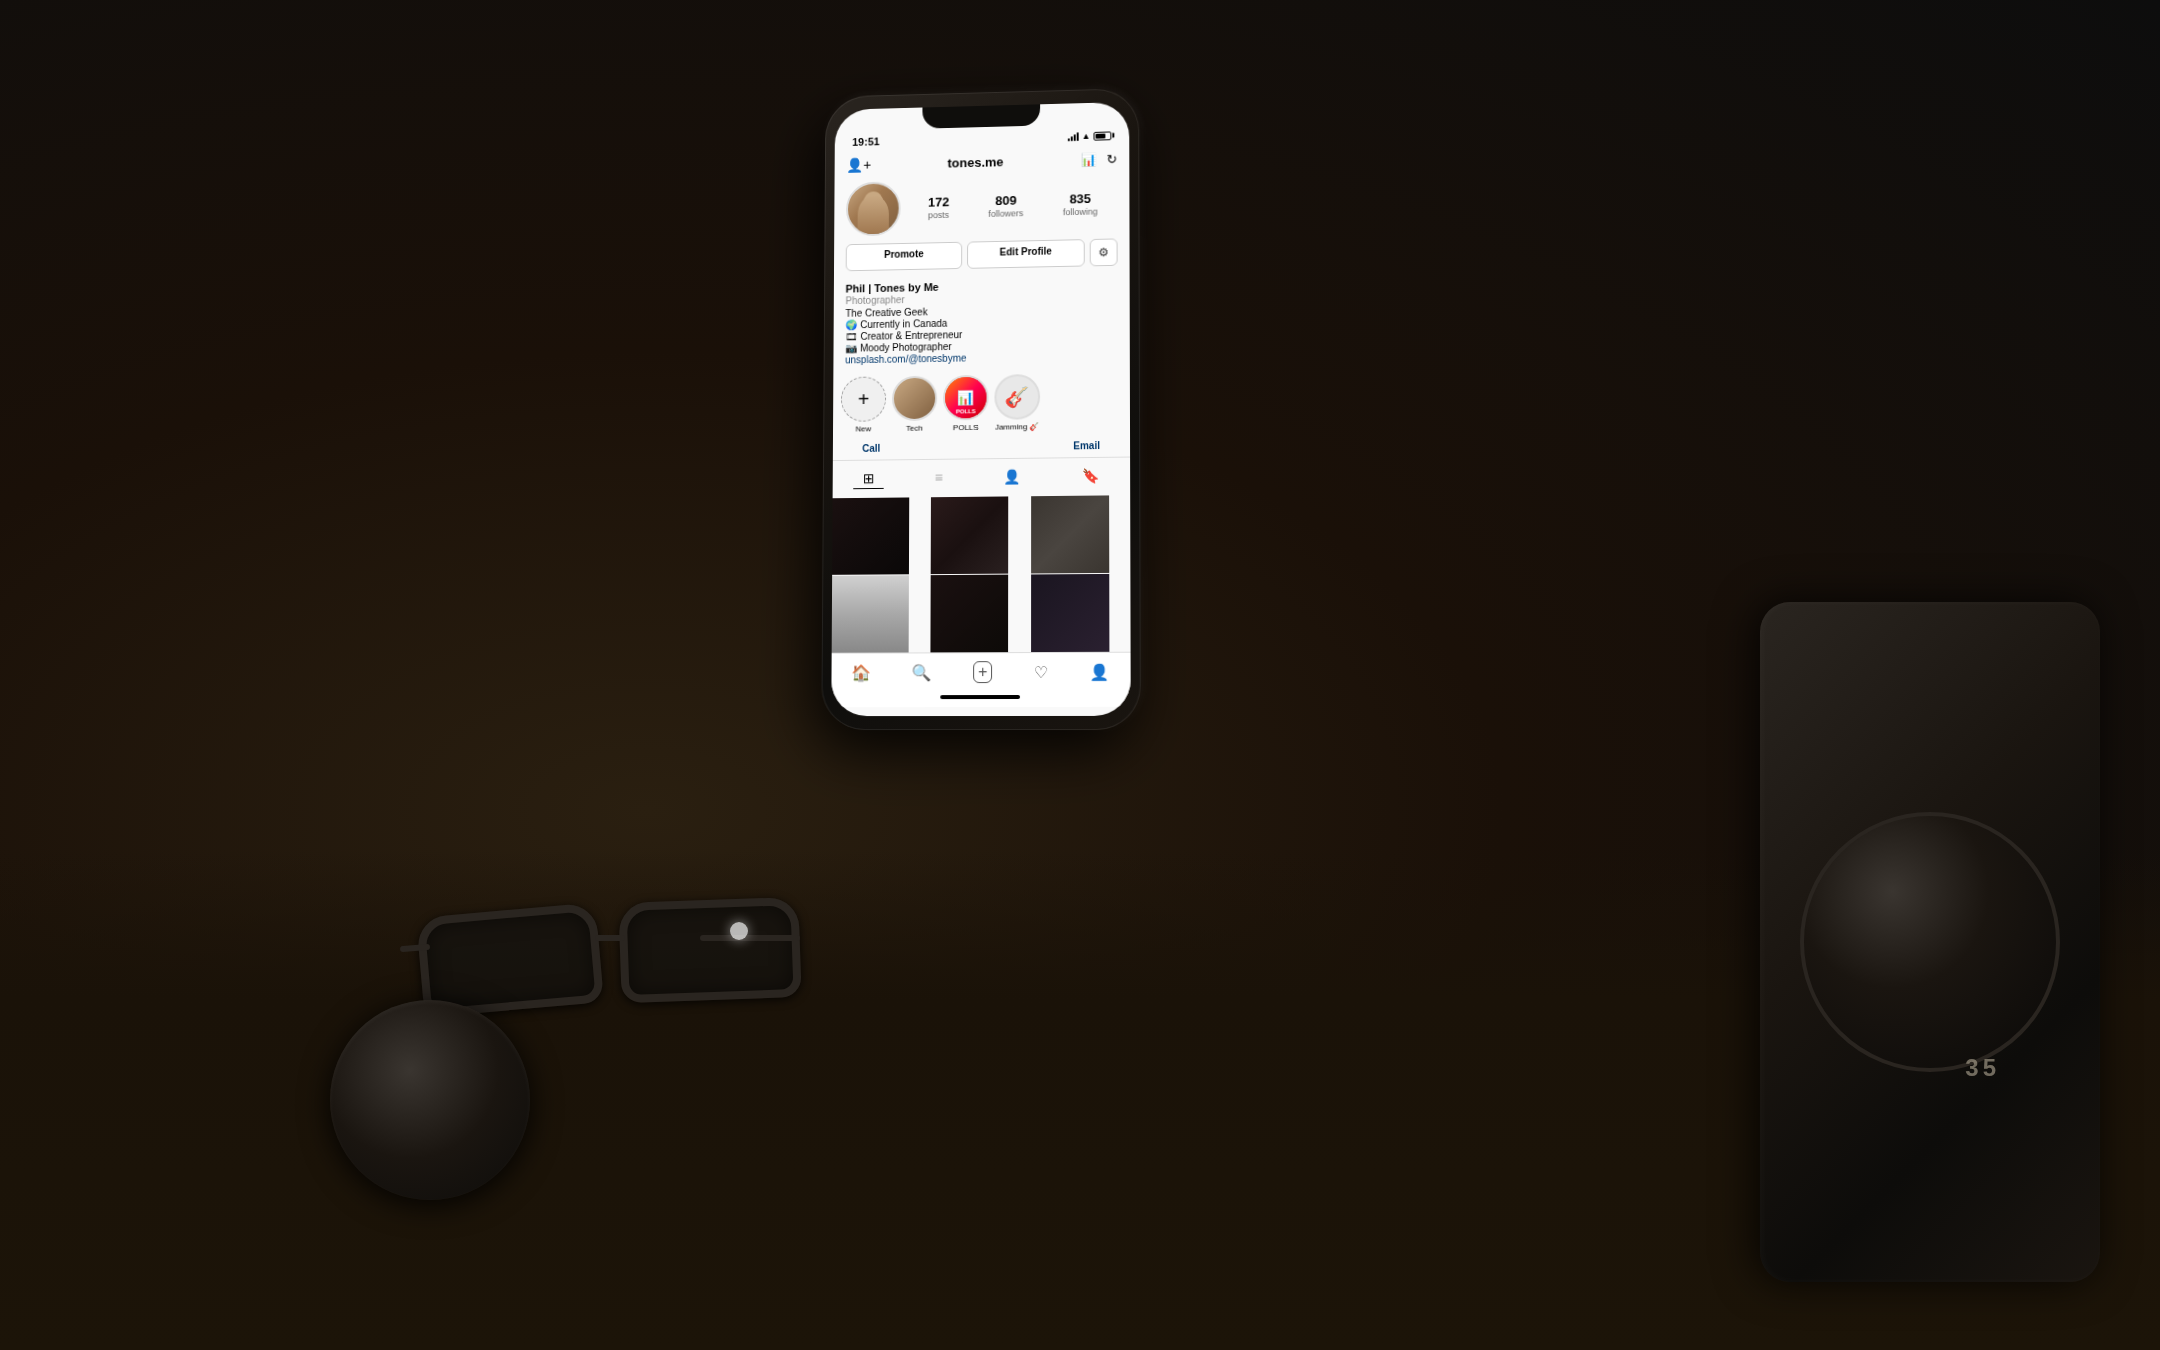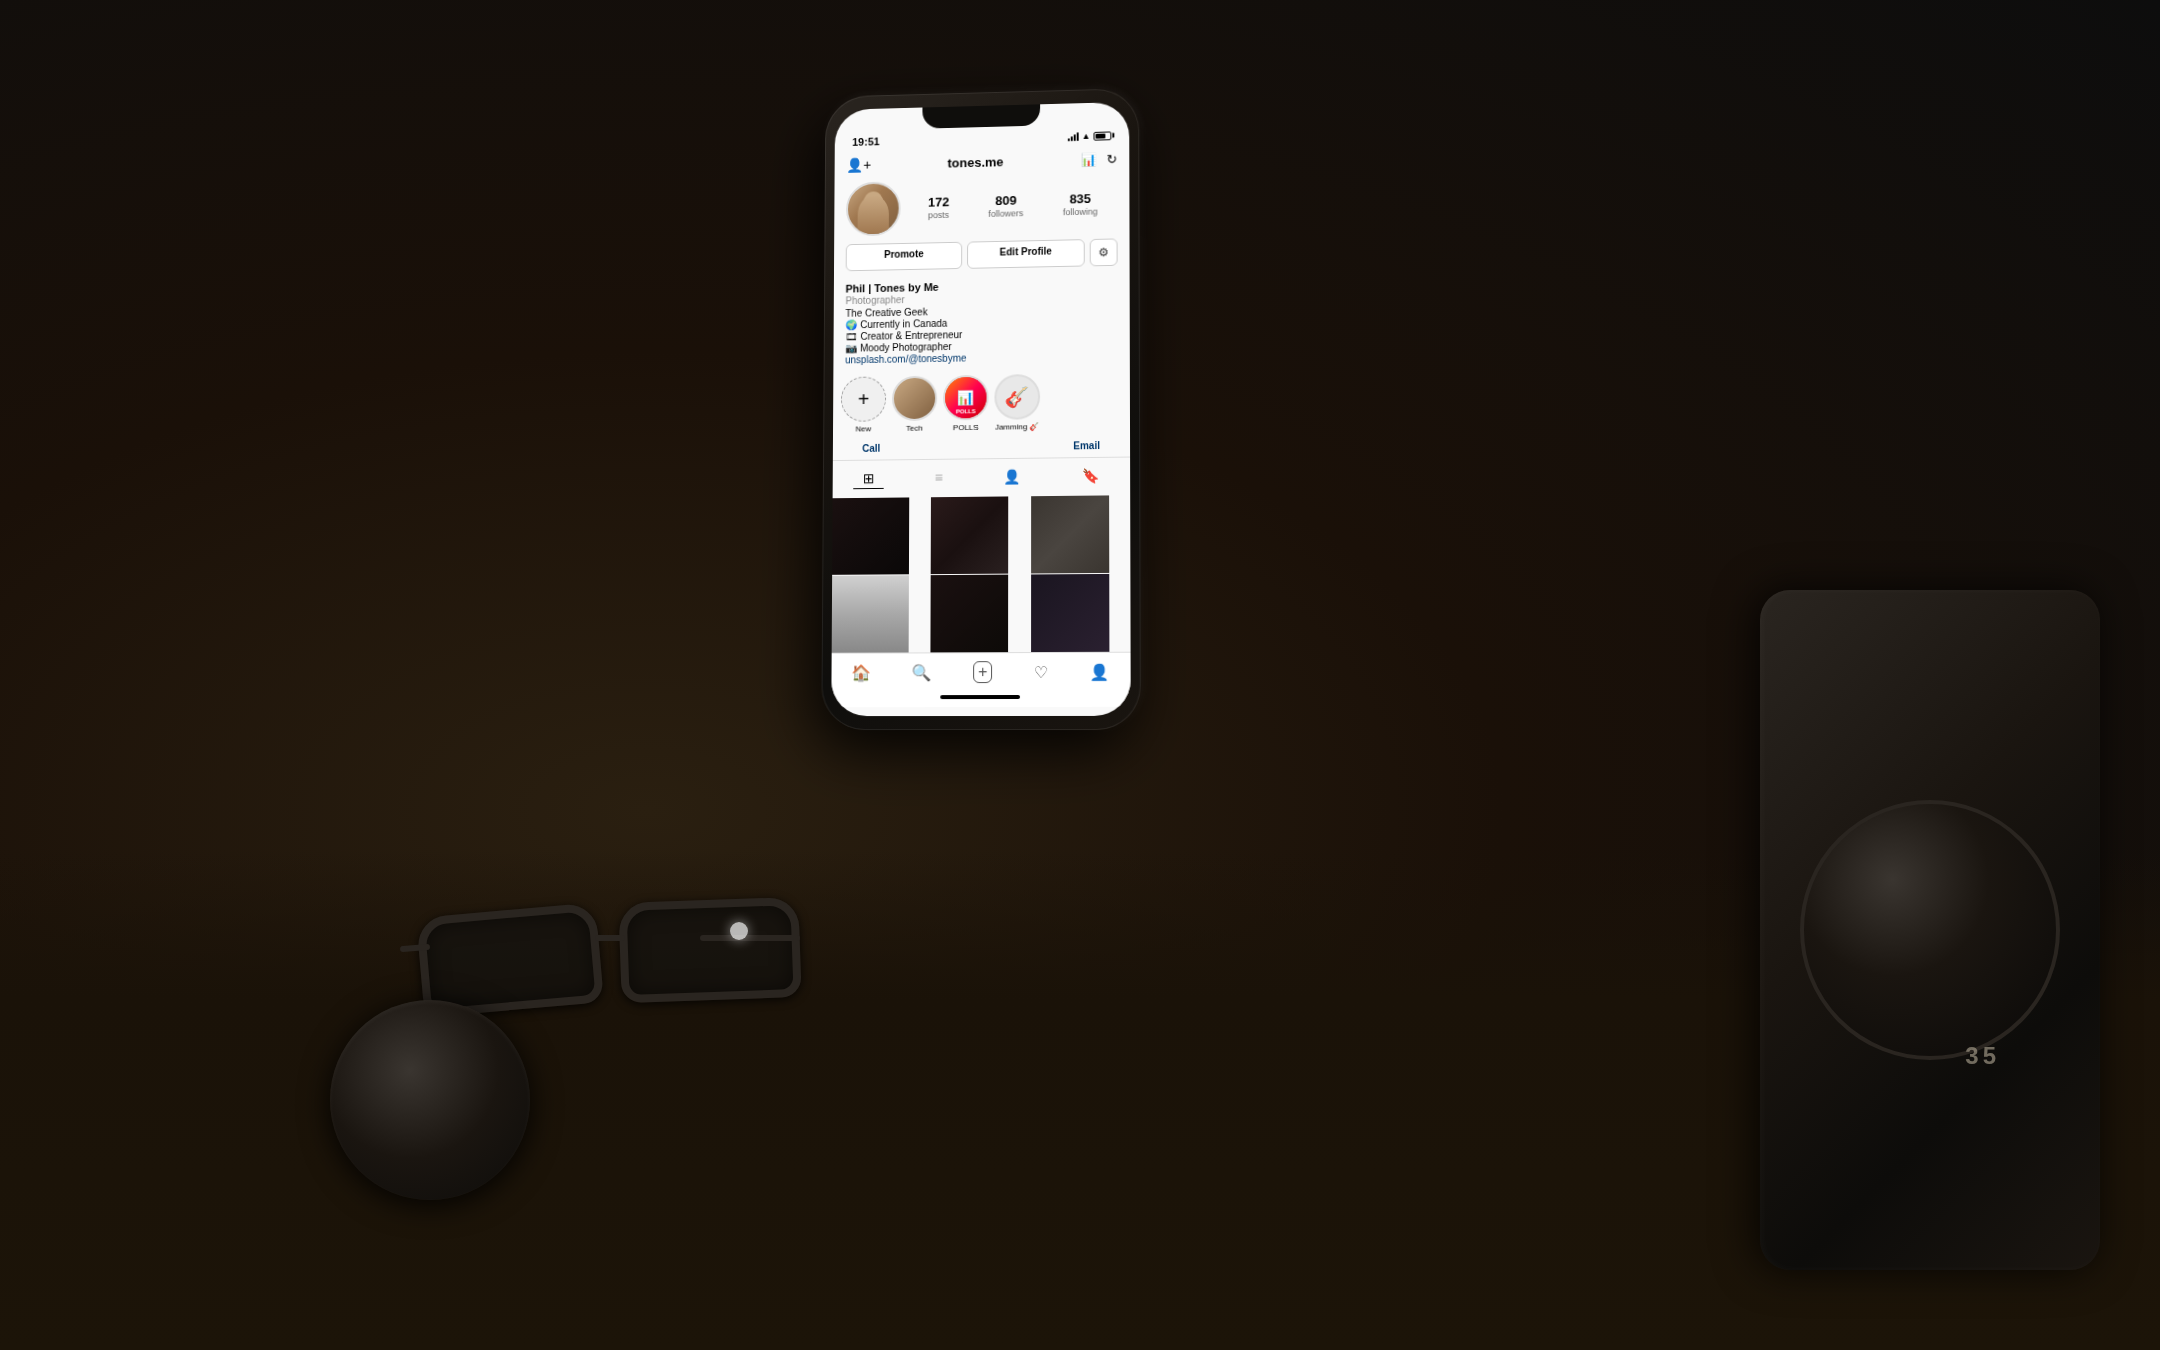--- a/index.html
+++ b/index.html
@@ -123,21 +123,21 @@
       height: 200px;
       border-radius: 50%;
       background: radial-gradient(circle at 40% 35%, #3a3530 0%, #1a1510 50%, #0d0c0a 100%);
       box-shadow: 0 5px 30px rgba(0,0,0,0.9), inset 0 2px 5px rgba(255,255,255,0.05);
     }
 
     
     .camera-lens {
       position: absolute;
       right: 60px;
-      bottom: 80px;
+      bottom: 68px;
       width: 340px;
       height: 680px;
       border-radius: 30px;
       background: linear-gradient(135deg, #2a2520 0%, #1a1510 40%, #0d0c0a 70%, #1a1510 100%);
       box-shadow: -5px 0 40px rgba(0,0,0,0.8), inset 2px 0 10px rgba(255,255,255,0.03);
       overflow: hidden;
     }
 
     .camera-lens-inner {
       position: absolute;

